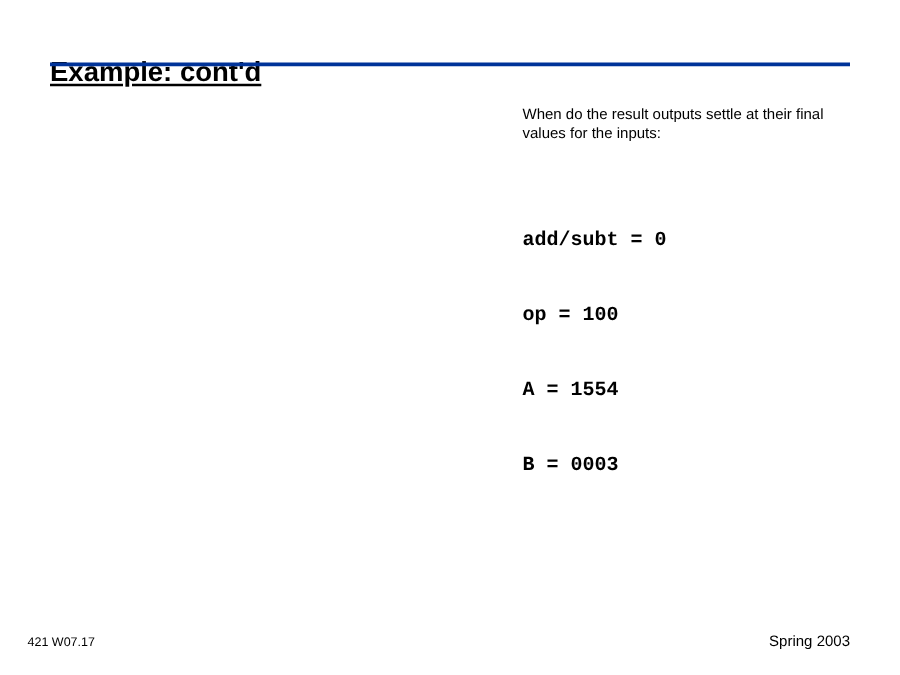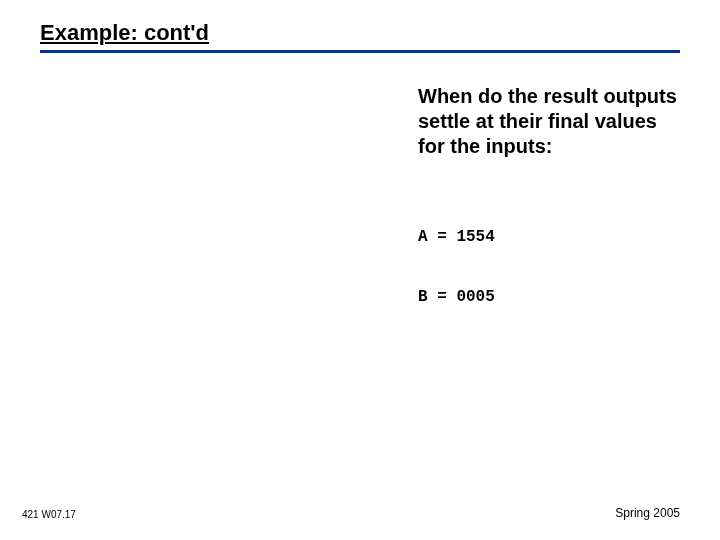--- a/index.html
+++ b/index.html
@@ -1,38 +1,40 @@
 <!DOCTYPE html>
 <html><head>
 <meta charset="utf-8">
 <style>
   * { margin: 0; padding: 0; box-sizing: border-box; }
   html, body { width: 720px; height: 540px; background: #fff; font-family: Arial, Helvetica, sans-serif; color: #000; }
   .slide { position: relative; width: 720px; height: 540px; }
   .title-wrap { position: absolute; left: 40px; top: 20px; right: 40px; }
-  .title { font-size: 22px; font-weight: bold; text-decoration: underline; }
+  .title { font-size: 22px; font-weight: bold; text-decoration: underline; margin-top: 25px; }
   .rule { position: absolute; left: 40px; right: 40px; top: 50px; height: 3px; background: #003399; }
   .body { position: absolute; left: 418px; top: 84px; width: 270px; }
-  .question { font-size: 20px; font-weight: bold; line-height: 1.25; }
+  .question { font-size: 12px; font-weight: normal; line-height: 1.25; }
   .code { margin-top: 28px; font-family: "Courier New", Courier, monospace; font-size: 16px; font-weight: bold; line-height: 1.25; white-space: pre; }
   .footer-left { position: absolute; left: 22px; bottom: 20px; font-size: 10px; }
   .footer-right { position: absolute; right: 40px; bottom: 20px; font-size: 12px; }
 </style>
 </head>
 <body>
 
 <div class="slide">
   <div class="title-wrap">
     <div class="title">Example: cont'd</div>
   </div>
   <div class="rule"></div>
 
   <div class="body">
     <div class="question">When do the result outputs settle at their final values for the inputs:</div>
     <div class="code">
+      <div>add/subt = 0</div>
+      <div>op = 100</div>
       <div>A = 1554</div>
-      <div>B = 0005</div>
+      <div>B = 0003</div>
     </div>
   </div>
 
   <div class="footer-left">421 W07.17</div>
-  <div class="footer-right">Spring 2005</div>
+  <div class="footer-right">Spring 2003</div>
 </div>
 
 </body></html>

